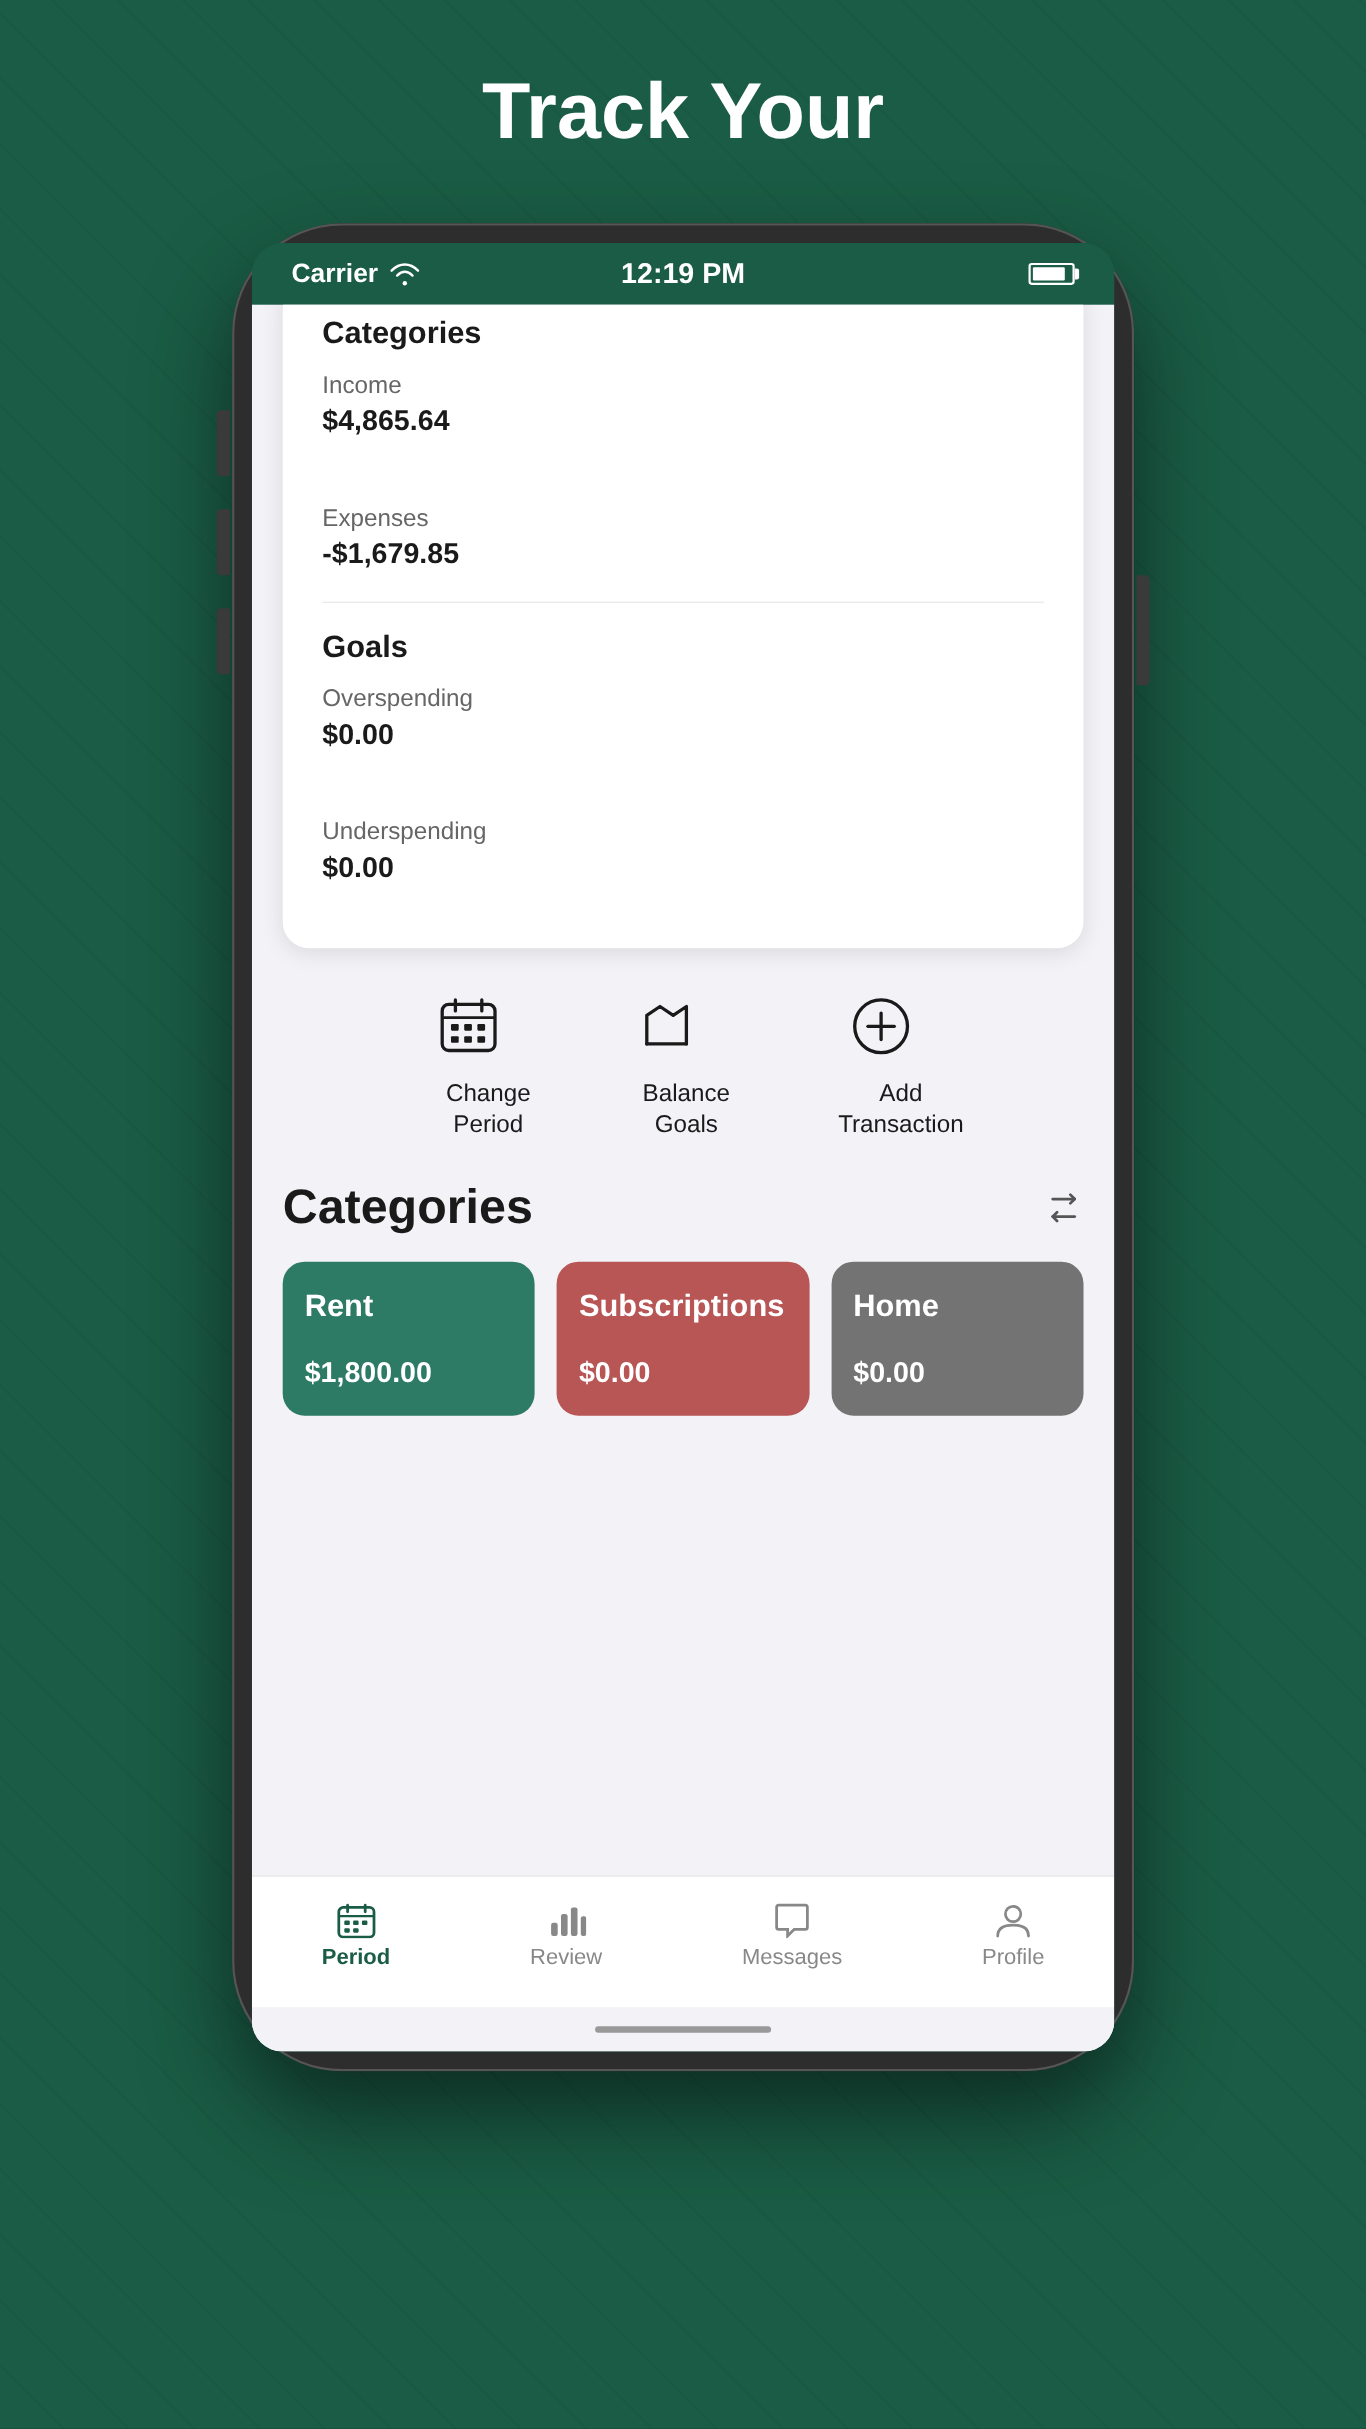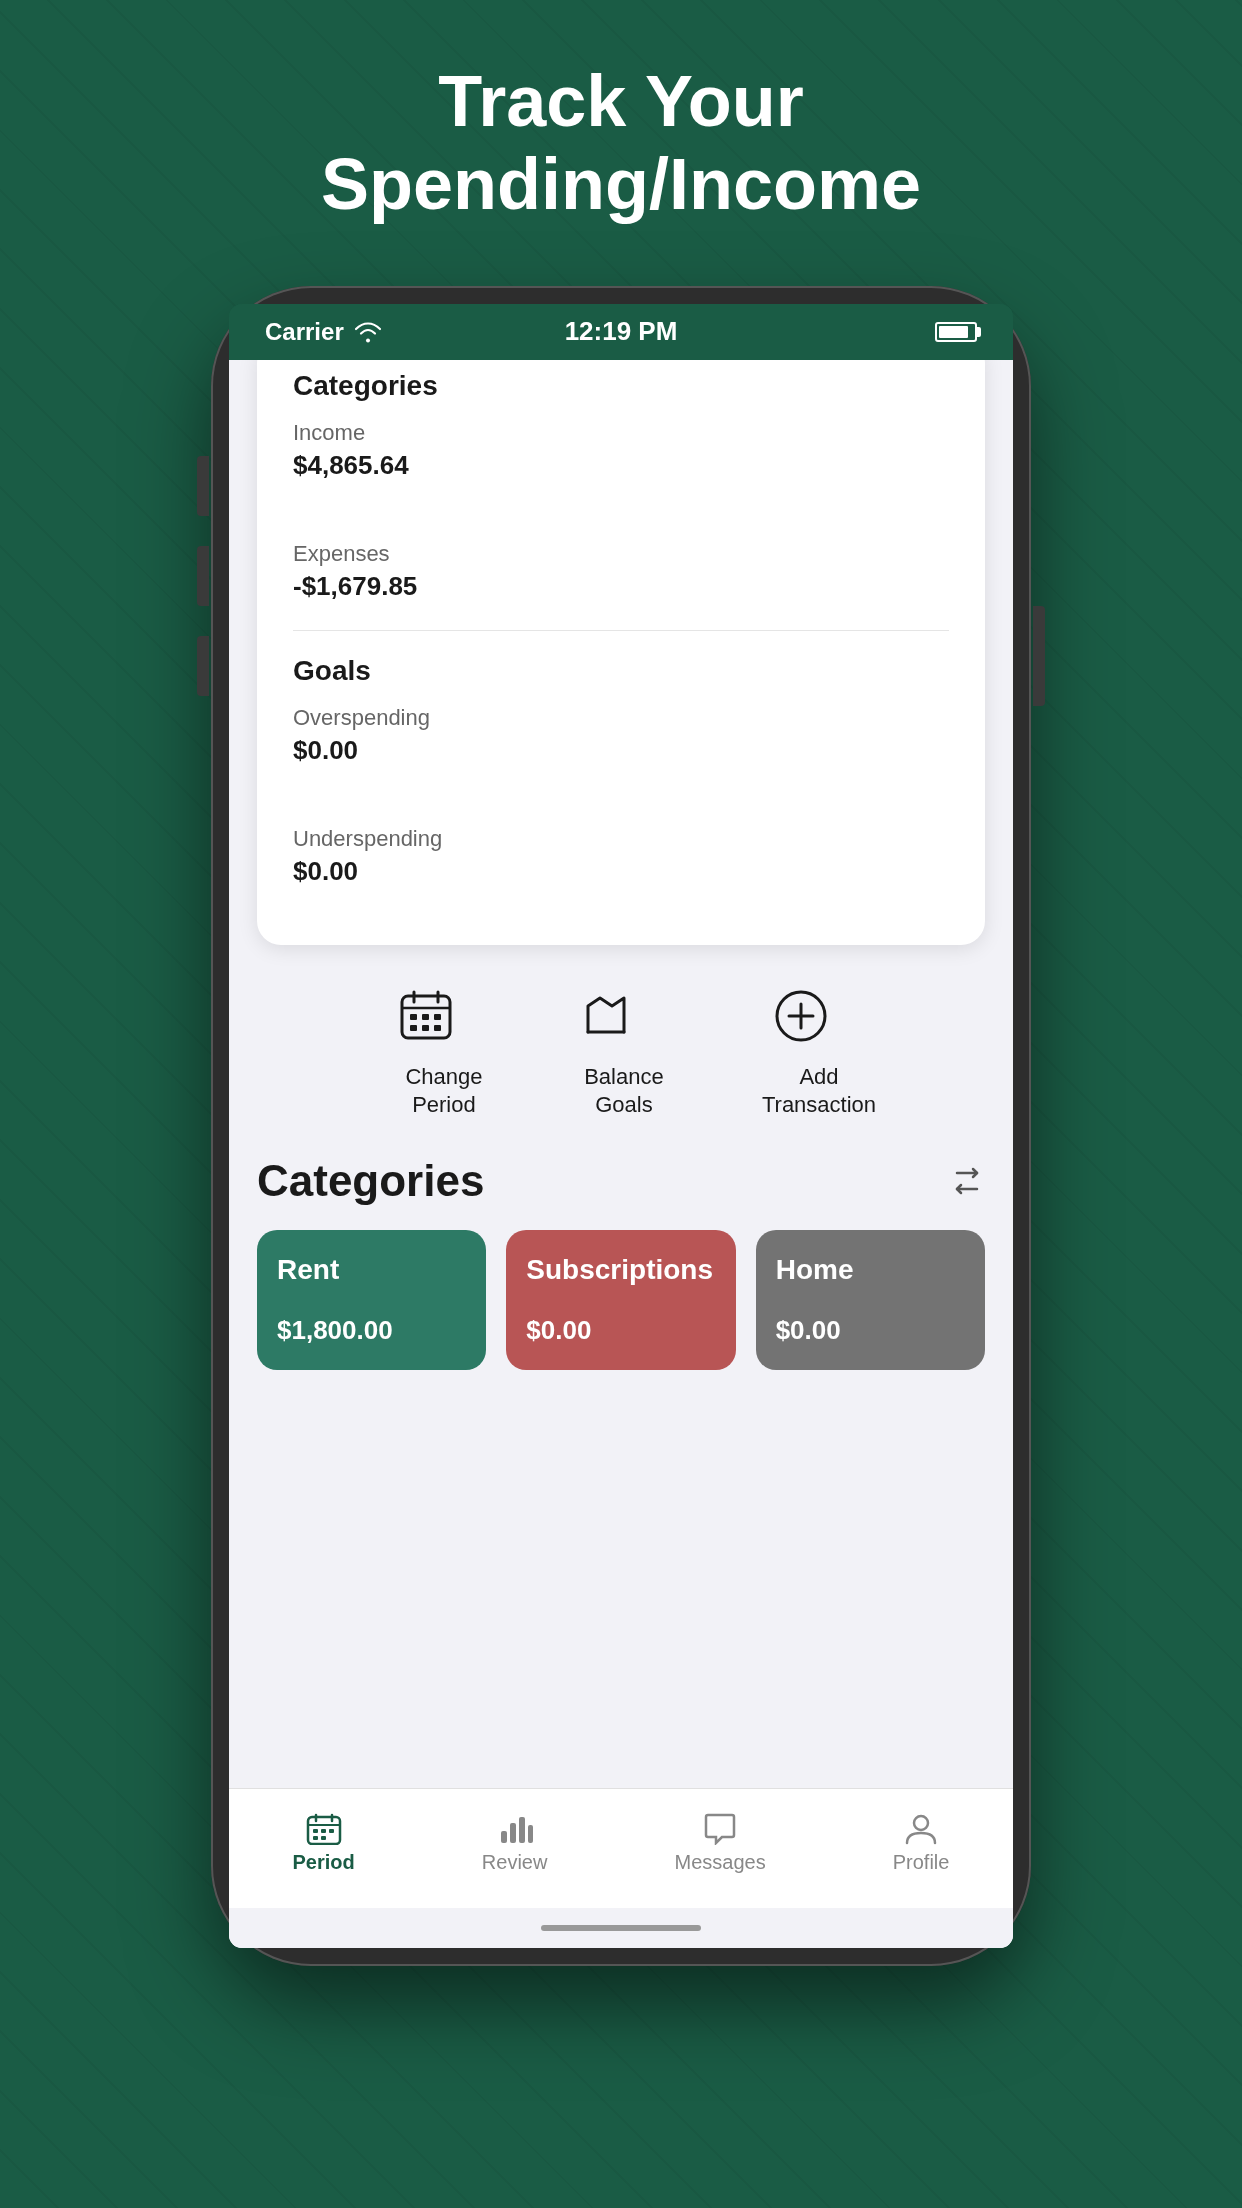--- a/index.html
+++ b/index.html
@@ -78,21 +78,21 @@
       width: 12px;
       height: 100px;
       background: #3a3a3a;
       border-radius: 0 4px 4px 0;
     }
 
     .phone-inner {
       width: 100%;
       height: 100%;
       background: #1a5c45;
-      border-radius: 13px;
+      border-radius: 28px;
       overflow: hidden;
       position: relative;
       display: flex;
       flex-direction: column;
     }
 
     
     .status-bar {
       background: #1a5c45;
       height: 56px;
@@ -377,21 +377,20 @@
     
     svg { display: block; }
   </style>
 </head>
 <body>
 
 <div class="bg-pattern"></div>
 
 <h1 class="page-title">
   <span>Track Your</span><br>
-  <span>Spending/Income</span>
 </h1>
 
 <div class="phone-wrapper">
   <div class="phone-outer">
     <div class="phone-inner">
 
       <div class="status-bar">
         <div class="status-left">
           <span>Carrier</span>
           <span class="wifi-icon">

